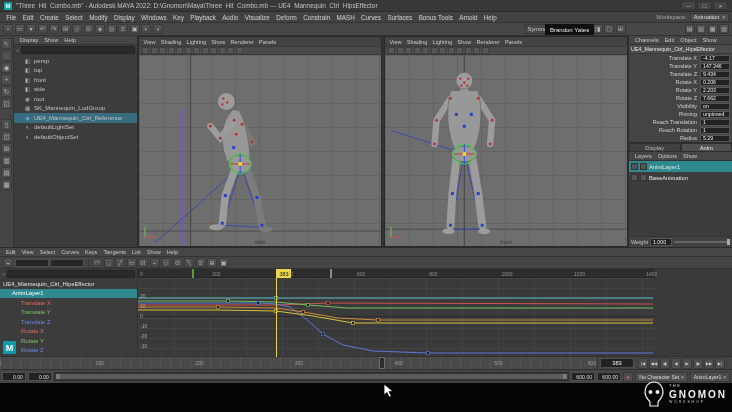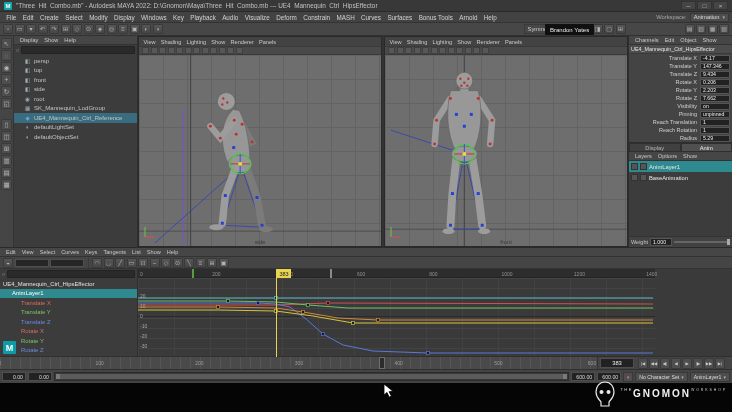--- a/index.html
+++ b/index.html
@@ -122,21 +122,21 @@
 .rr-field{width:24px;height:9px;background:#222;border:1px solid #4e4e4e;font-size:5.2px;color:#ddd;display:flex;align-items:center;justify-content:flex-end;padding-right:2px;flex:none;}
 .rr-bar{flex:1;height:9px;background:#383838;border:1px solid #2c2c2c;position:relative;}
 .rr-inner{position:absolute;left:1px;right:1px;top:1px;bottom:1px;background:#5b5b5b;}
 .rr-handle{position:absolute;top:1px;bottom:1px;width:4px;background:#7a7a7a;}
 .rr-drop{height:10px;background:#4e4e4e;border:1px solid #383838;font-size:5.2px;color:#ddd;display:flex;align-items:center;padding:0 3px;gap:2px;white-space:nowrap;flex:none;}
 .rr-key{width:10px;height:10px;background:#4e4e4e;border:1px solid #383838;color:#d06060;font-size:5.5px;display:flex;align-items:center;justify-content:center;flex:none;}
 
 
 .bottomstrip{position:absolute;left:0;top:383px;width:732px;height:29px;background:#050505;}
 .gnomon{position:absolute;right:5px;bottom:5px;display:flex;align-items:center;gap:4px;z-index:40;}
-.g-col{display:flex;flex-direction:row;line-height:1.15;}
+.g-col{display:flex;flex-direction:column;line-height:1.15;}
 .g-the{font-size:4px;letter-spacing:1.5px;color:#d8d8d8;}
 .g-name{font-size:10px;font-weight:bold;letter-spacing:2px;color:#f2f2f2;}
 .g-sub{font-size:3.5px;letter-spacing:1.9px;color:#cfcfcf;}
 .maya-watermark{position:absolute;left:3px;top:341px;width:13px;height:13px;background:#0d9ba8;color:#fff;font-size:9px;font-weight:bold;display:flex;align-items:center;justify-content:center;z-index:40;border-radius:1px;}
 .cursor{position:absolute;left:383px;top:383px;z-index:50;}
 </style>
 </head>
 <body>
 
 <div class="screen">

